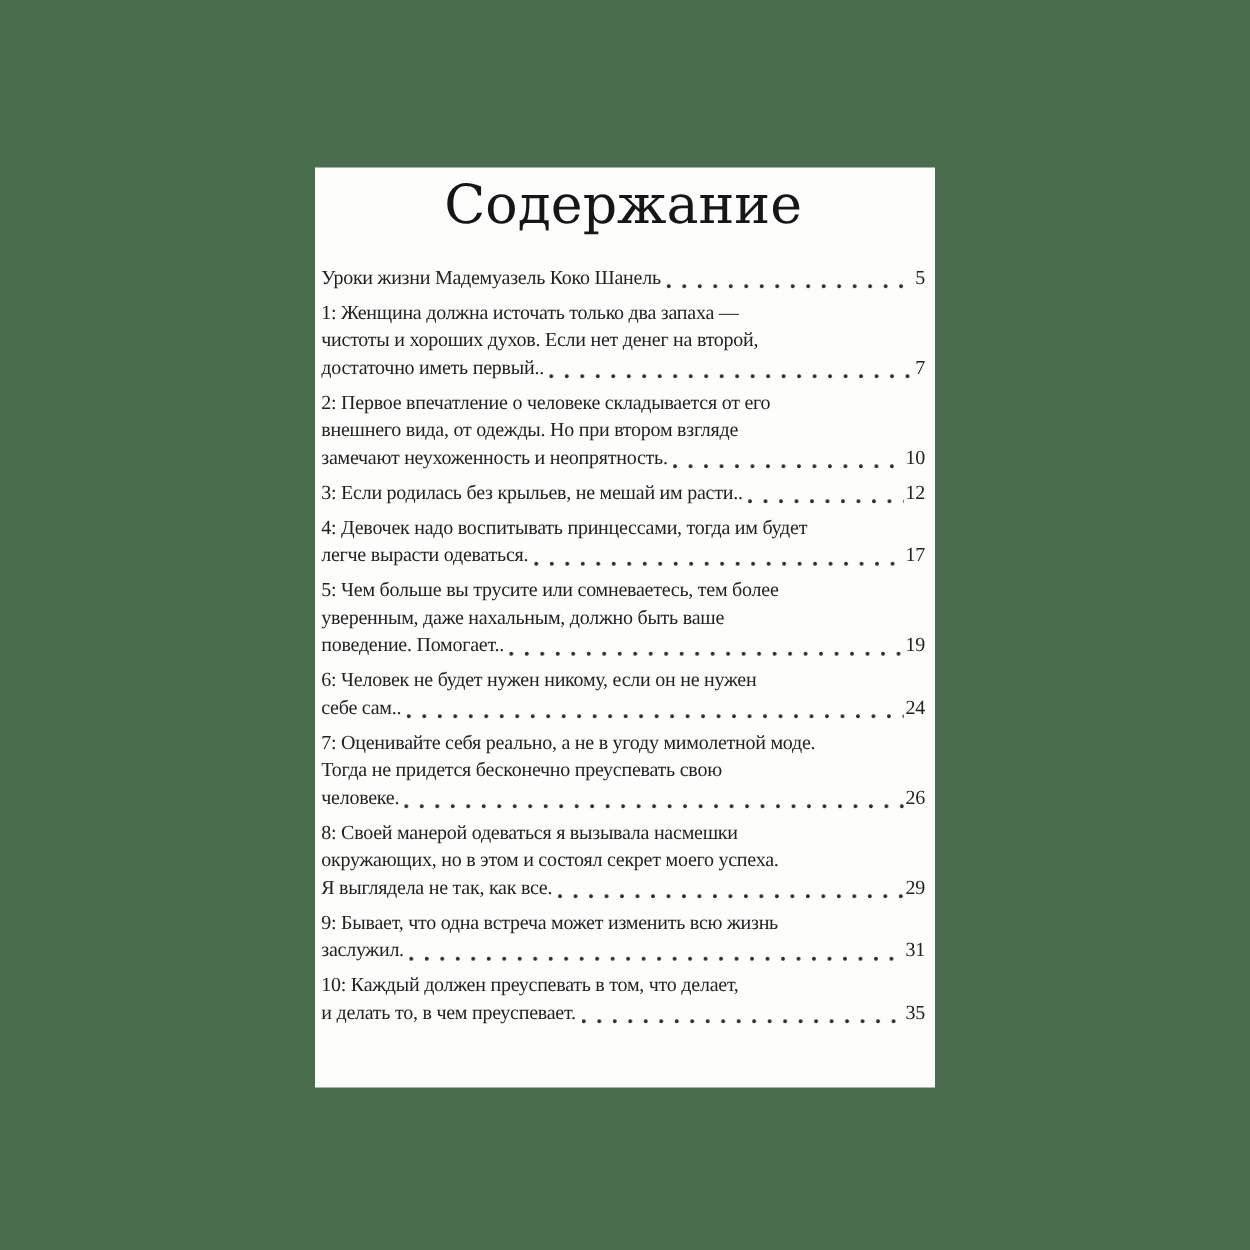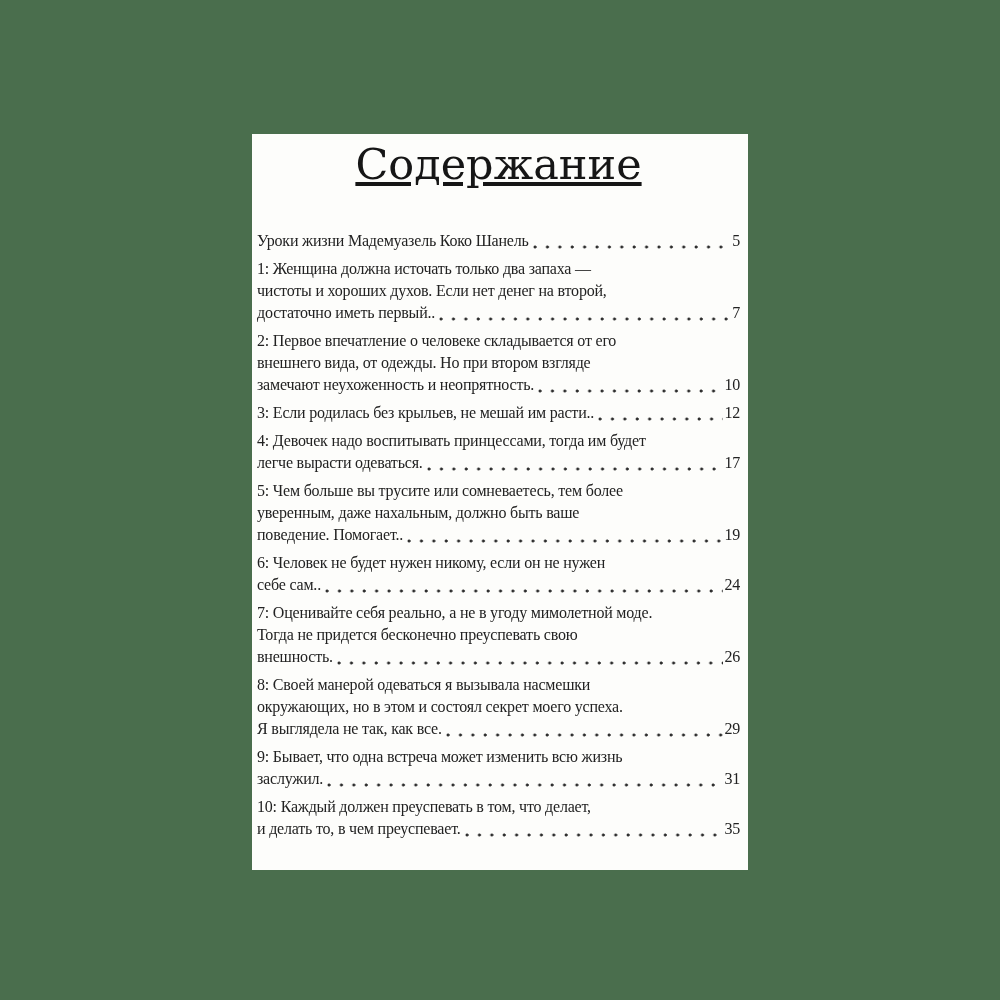--- a/index.html
+++ b/index.html
@@ -16,28 +16,27 @@
     left: 252px;
     top: 134px;
     width: 496px;
     height: 736px;
     box-sizing: border-box;
     background: #fdfdfb;
     color: #222;
     padding: 2px 8px 6px 5px;
   }
   .title {
-    margin: 0 0 38px 0;
+    margin: 0 0 20px 0;
     font-family: "DejaVu Serif", serif;
     font-weight: normal;
     font-size: 43px;
     line-height: 56px;
     text-align: center;
     color: #161616;
-    text-decoration: underline;
   }
   .entry { margin-bottom: 6px; }
   .entry:last-child { margin-bottom: 0; }
   .line {
     font-size: 16px;
     line-height: 22px;
     letter-spacing: -0.2px;
     white-space: nowrap;
     overflow: hidden;
   }
@@ -114,21 +113,21 @@
         <div class="line lastrow">
           <span class="txt">себе сам..</span>
           <span class="dots"></span>
           <span class="pg">24</span>
         </div>
       </div>
       <div class="entry">
         <div class="line">7: Оценивайте себя реально, а не в угоду мимолетной моде.</div>
         <div class="line">Тогда не придется бесконечно преуспевать свою</div>
         <div class="line lastrow">
-          <span class="txt">внешность.</span>
+          <span class="txt">человеке.</span>
           <span class="dots"></span>
           <span class="pg">26</span>
         </div>
       </div>
       <div class="entry">
         <div class="line">8: Своей манерой одеваться я вызывала насмешки</div>
         <div class="line">окружающих, но в этом и состоял секрет моего успеха.</div>
         <div class="line lastrow">
           <span class="txt">Я выглядела не так, как все.</span>
           <span class="dots"></span>

